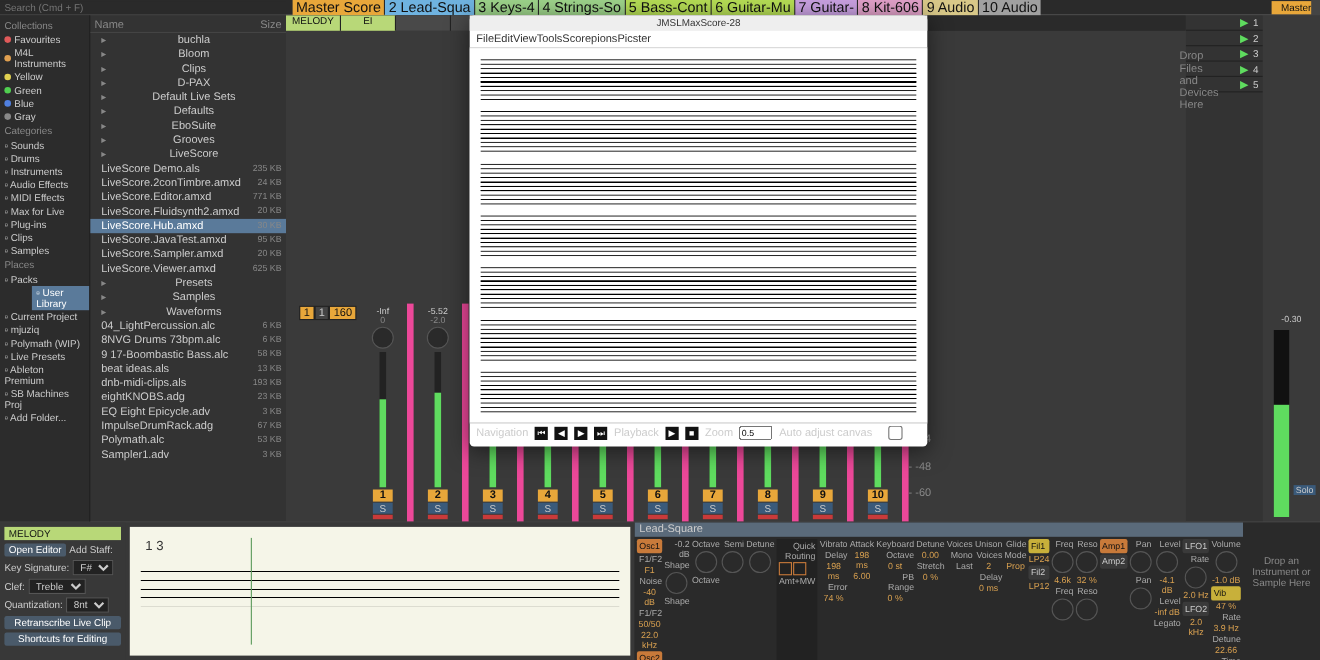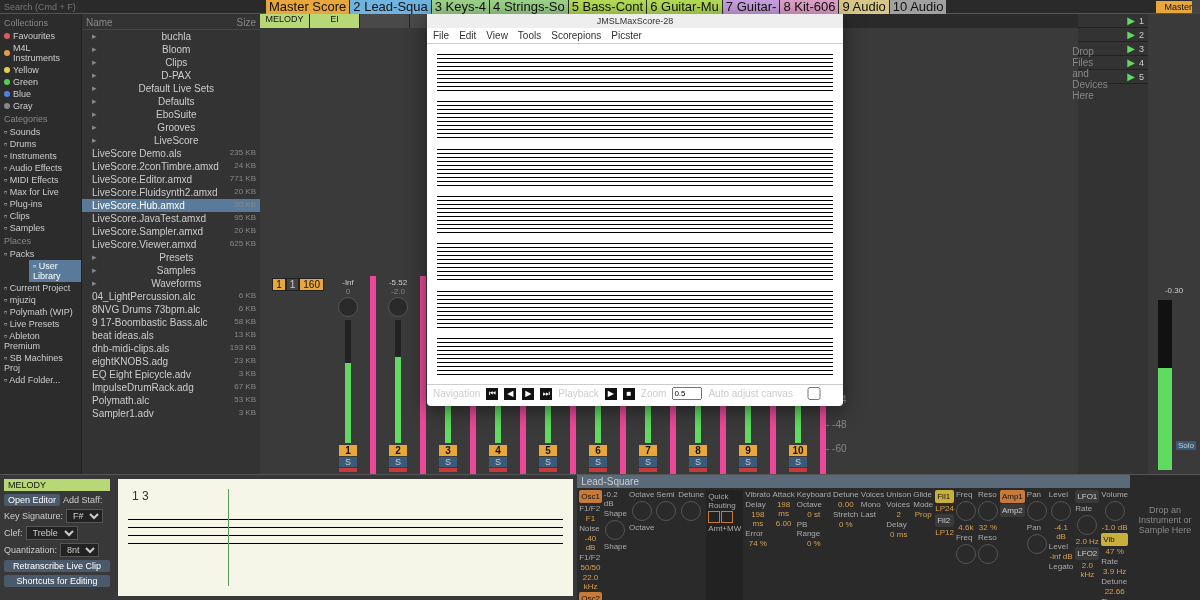--- a/index.html
+++ b/index.html
@@ -41,21 +41,21 @@
 
 .session { flex:1; background:#3a3a3a; position:relative;}
 .session-hdr { height:14px; display:flex; background:#2a2a2a;}
 .clip-slot { width:50px; height:14px; border-right:1px solid #222; background:#494949; font-size:9px; color:#111; text-align:center;}
 .clip-slot.active { background:#b8d878;}
 .drop-hint { position:absolute; top:32px; left:50%; transform:translateX(-50%); color:#888; font-size:10px;}
 
 
 .score-window { position:absolute; top:14px; left:390px; width:416px; height:392px; background:#fff; box-shadow:0 4px 20px rgba(0,0,0,0.5); border-radius:4px; z-index:100;margin-left:37px;}
 .score-title { text-align:center; font-size:9px; color:#333; padding:2px; background:#eee;}
-.score-menu { display:flex; gap:10px; padding:2px 6px; font-size:9px; color:#333; border-bottom:1px solid #ccc;text-align:center;}
+.score-menu { display:flex; padding:2px 6px; font-size:9px; color:#333; border-bottom:1px solid #ccc;text-align:center;}
 .score-body { height:340px; background:#fff; padding:4px 10px; display:flex; flex-direction:column; justify-content:space-around;}
 .staff { height:40px; background:linear-gradient(#000 1px, transparent 1px) 0 14px/100% 4px; background-repeat:repeat-y; position:relative; border-bottom:0;}
 .staff-lines { position:absolute; top:14px; left:0; right:0; height:16px;
   background: repeating-linear-gradient(to bottom,#000 0,#000 1px,transparent 1px,transparent 4px);}
 .score-footer { display:flex; gap:6px; padding:2px 6px; font-size:8px; align-items:center; border-top:1px solid #ccc;}
 .score-footer button, .score-footer .btn { background:#111; color:#fff; border:none; width:12px; height:12px; font-size:8px;}
 .score-footer input { width:30px; font-size:8px;}
 
 
 .mixer { position:absolute; bottom:0; left:0; right:0; height:200px; display:flex; background:#3a3a3a; padding-top:2px;}
@@ -92,21 +92,21 @@
   background: repeating-linear-gradient(to bottom,#000 0,#000 1px,transparent 1px,transparent 8px);}
 
 .device-right { flex:1; background:#2a2a2a; display:flex;}
 .synth-title { background:#5a6a7a; padding:1px 4px; font-size:9px;}
 .synth-body { flex:1; padding:2px; display:flex; gap:2px;}
 .synth-col { display:flex; flex-direction:column; gap:1px;}
 .synth-box { background:#3a3a3a; padding:2px; font-size:8px; color:#ccc; border-radius:2px;}
 .synth-box.orange { background:#c87a3a; color:#111;}
 .synth-box.yellow { background:#c8b03a; color:#111;}
 .knob { width:20px; height:20px; border-radius:50%; background:#2a2a2a; border:1px solid #555; margin:1px auto;}
-.param-label { font-size:8px; color:#aaa; text-align:left;}
+.param-label { font-size:8px; color:#aaa; text-align:right;}
 .param-val { font-size:8px; color:#d8a050; text-align:center;}
 .drop-sample { width:70px; color:#888; font-size:9px; text-align:center; padding:30px 4px;}
 
 .edge-handle { position:absolute; right:0; top:0; width:8px; height:14px; background:#444;}
 </style>
 </head>
 <body>
 
 <div class="top-bar">
   <input class="search-input" placeholder="Search (Cmd + F)" style="">

